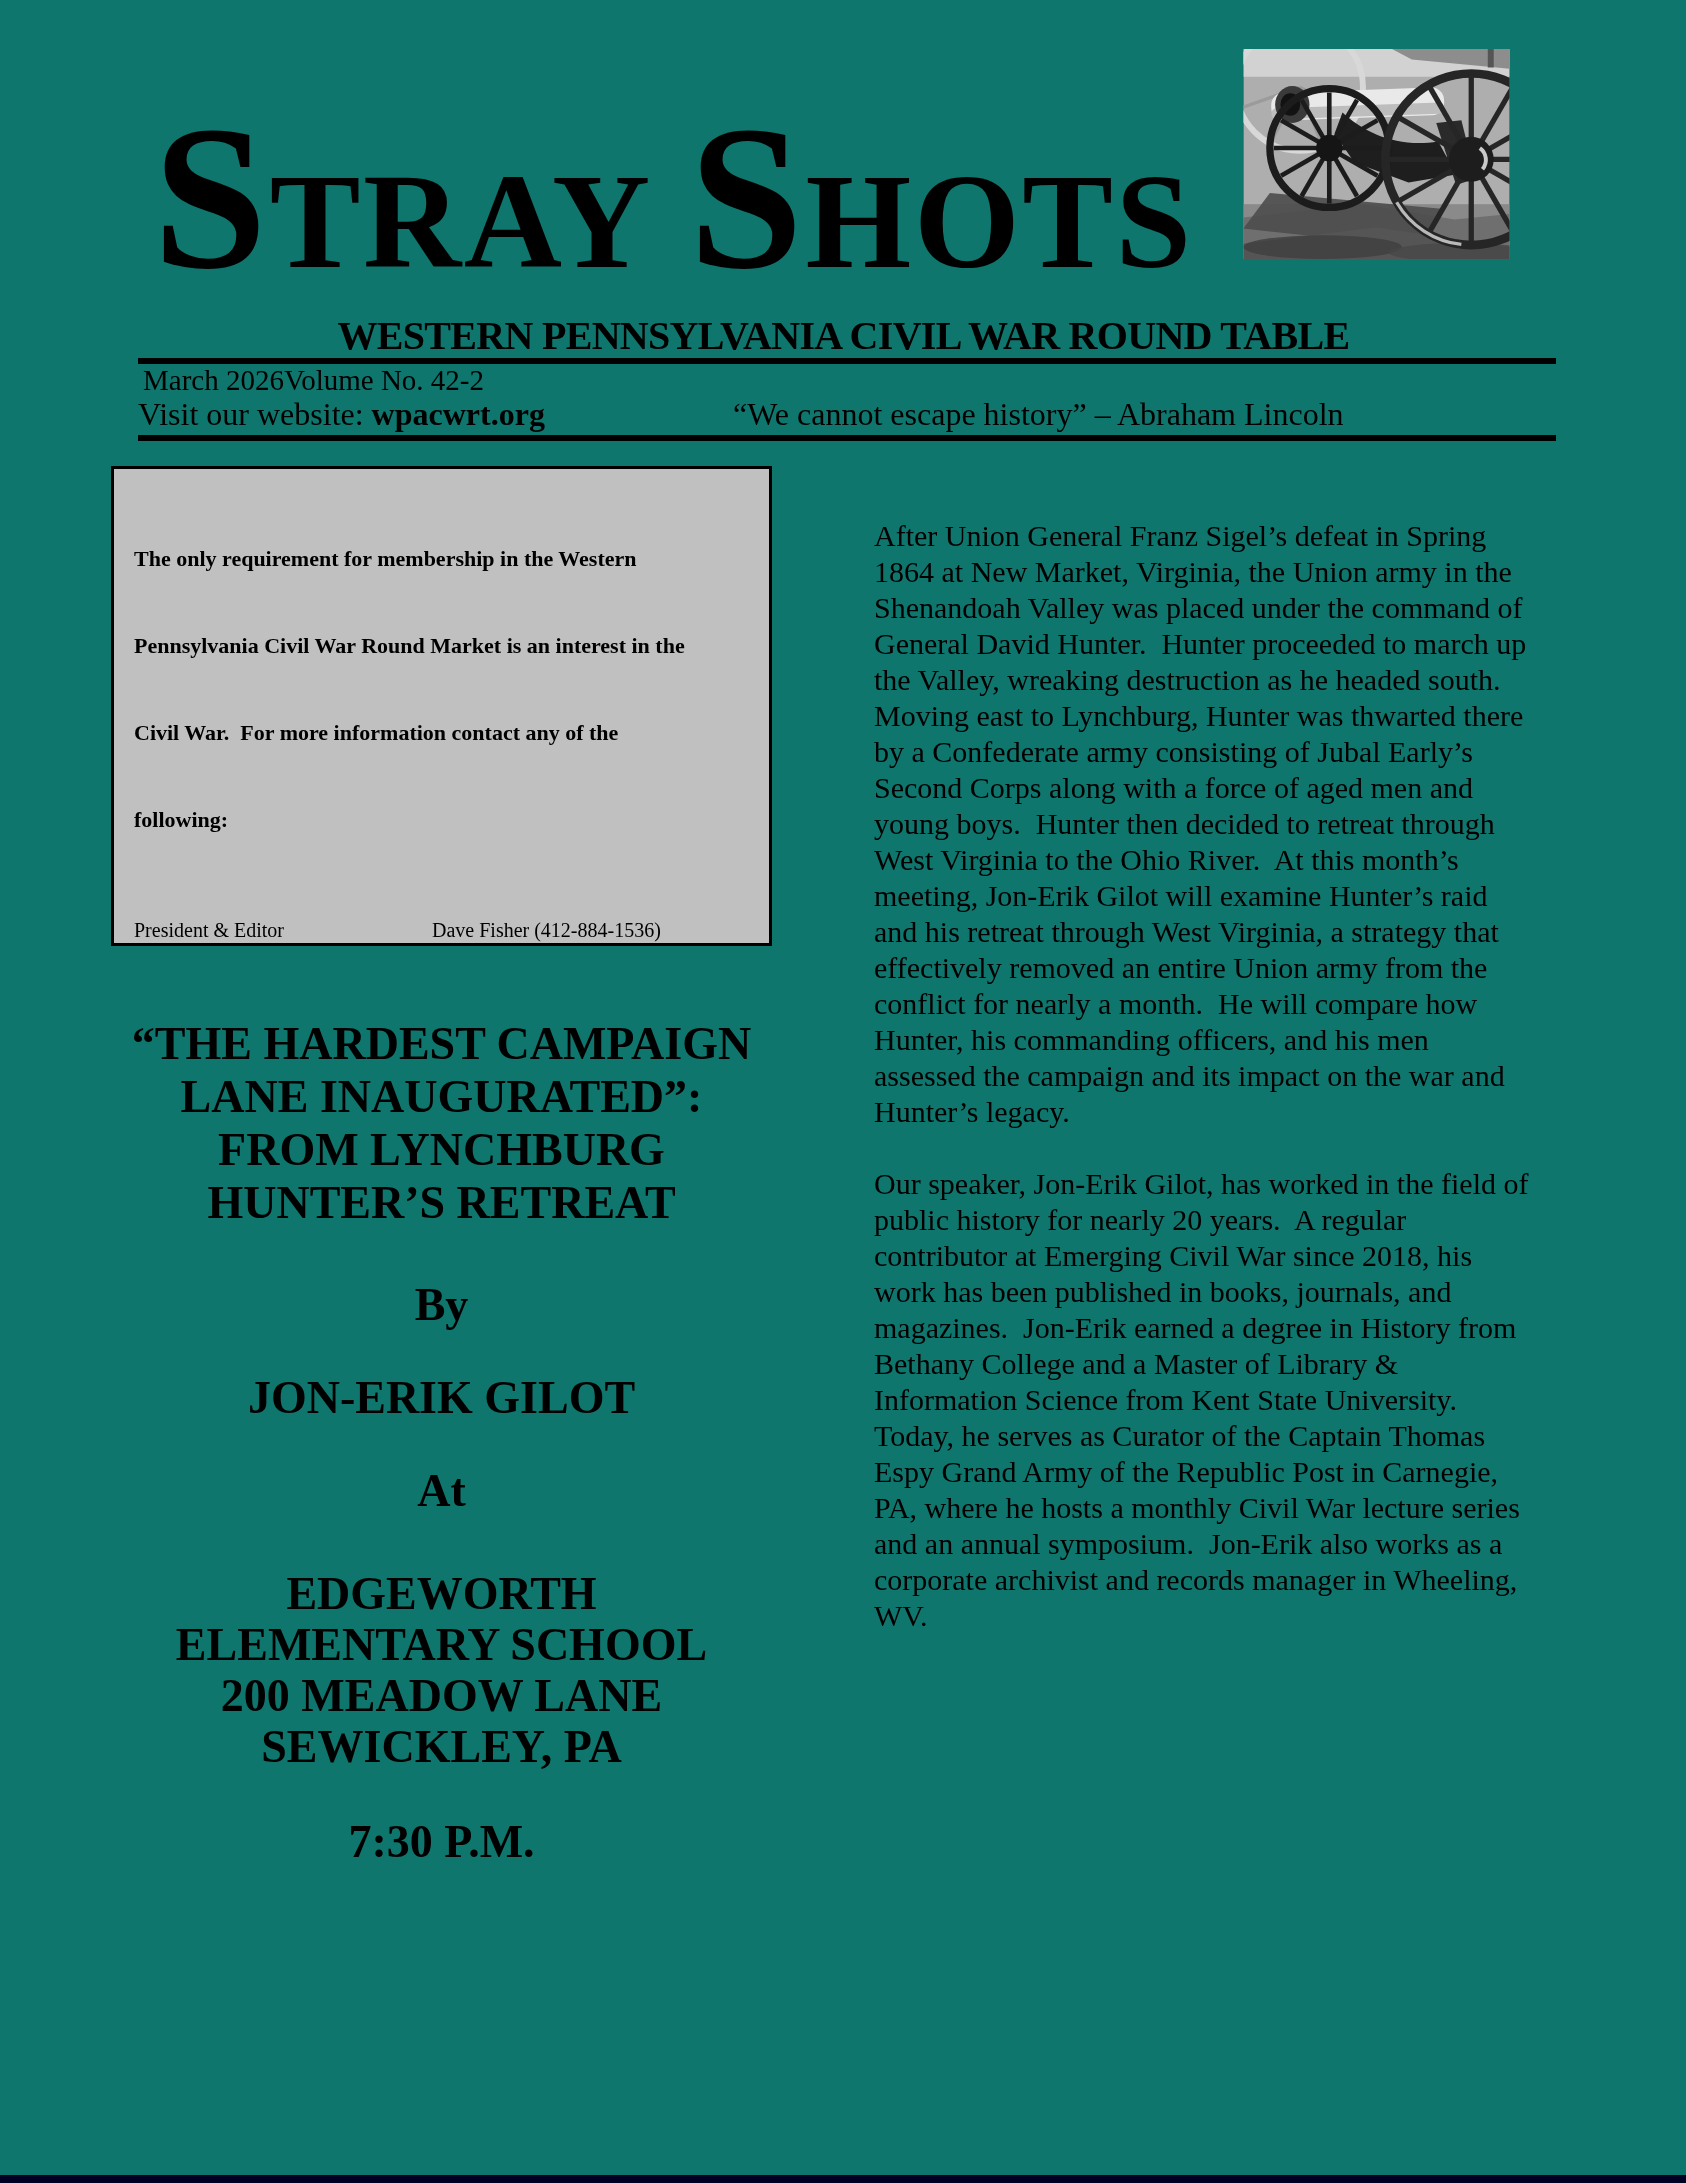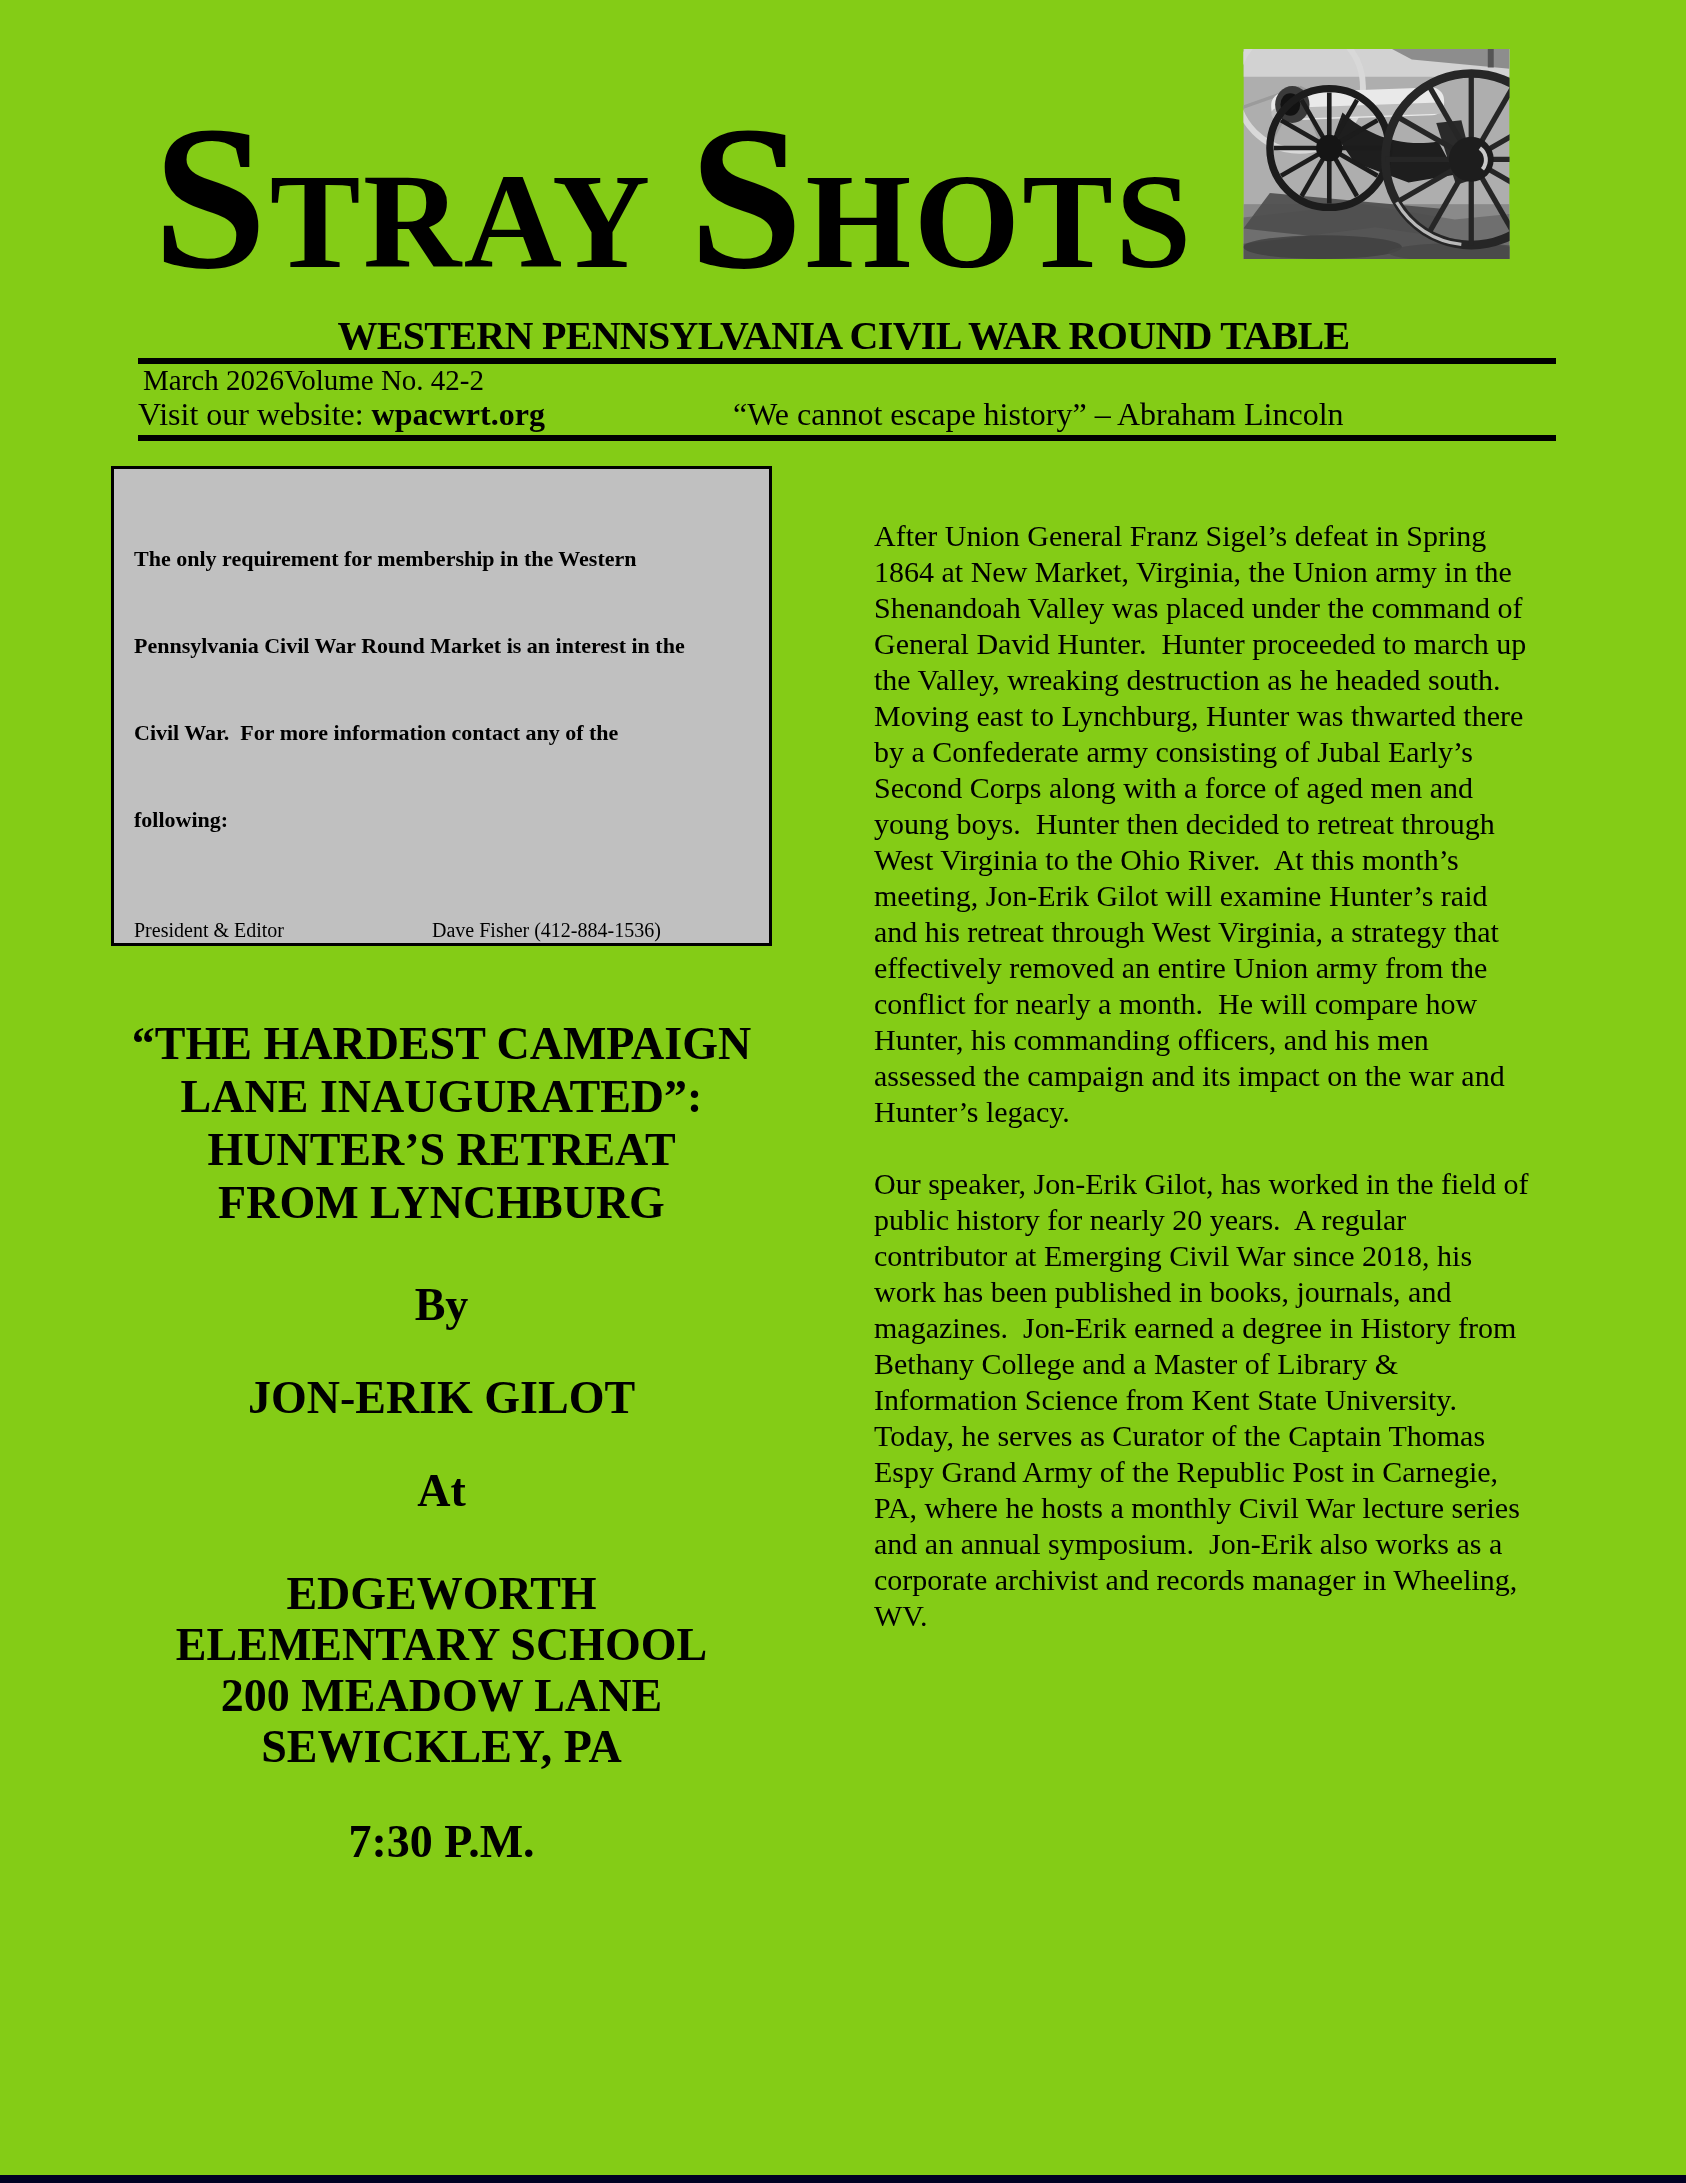--- a/index.html
+++ b/index.html
@@ -1,17 +1,17 @@
 <!DOCTYPE html>
 <html style="font-size:10.6px"><head>
 <meta charset="utf-8">
 <style>
   html,body { margin:0; padding:0; background:#ffffff; }
   #page {
-    position:relative; width:1687px; height:2183px; background:#84cc16;
+    position:relative; width:1687px; height:2183px; background:#0f766e;
     font-family:"Liberation Serif", serif; color:#000; overflow:hidden;
   }
   
   .masthead {
     position:absolute; left:153px; top:95px; white-space:nowrap;
     font-weight:bold; letter-spacing:2.6px; line-height:1;
   }
   .mast-big   { font-size:205px; }
   .mast-small { font-size:136px; }
   .word-gap   { display:inline-block; width:36px; }
@@ -177,22 +177,22 @@
     <div class="contact-row">
       <span>President &amp; Editor</span>
       <span>Dave Fisher (412-884-1536)</span>
     </div>
 
   </div>
 
   <div class="announce headline">
     <div>“THE HARDEST CAMPAIGN</div>
     <div>LANE INAUGURATED”:</div>
+    <div>FROM LYNCHBURG</div>
     <div>HUNTER’S RETREAT</div>
-    <div>FROM LYNCHBURG</div>
   </div>
   <div class="announce by-line">By</div>
   <div class="announce speaker">JON-ERIK GILOT</div>
   <div class="announce at-line">At</div>
   <div class="announce venue">
     <div>EDGEWORTH</div>
     <div>ELEMENTARY SCHOOL</div>
     <div>200 MEADOW LANE</div>
     <div>SEWICKLEY, PA</div>
   </div>

